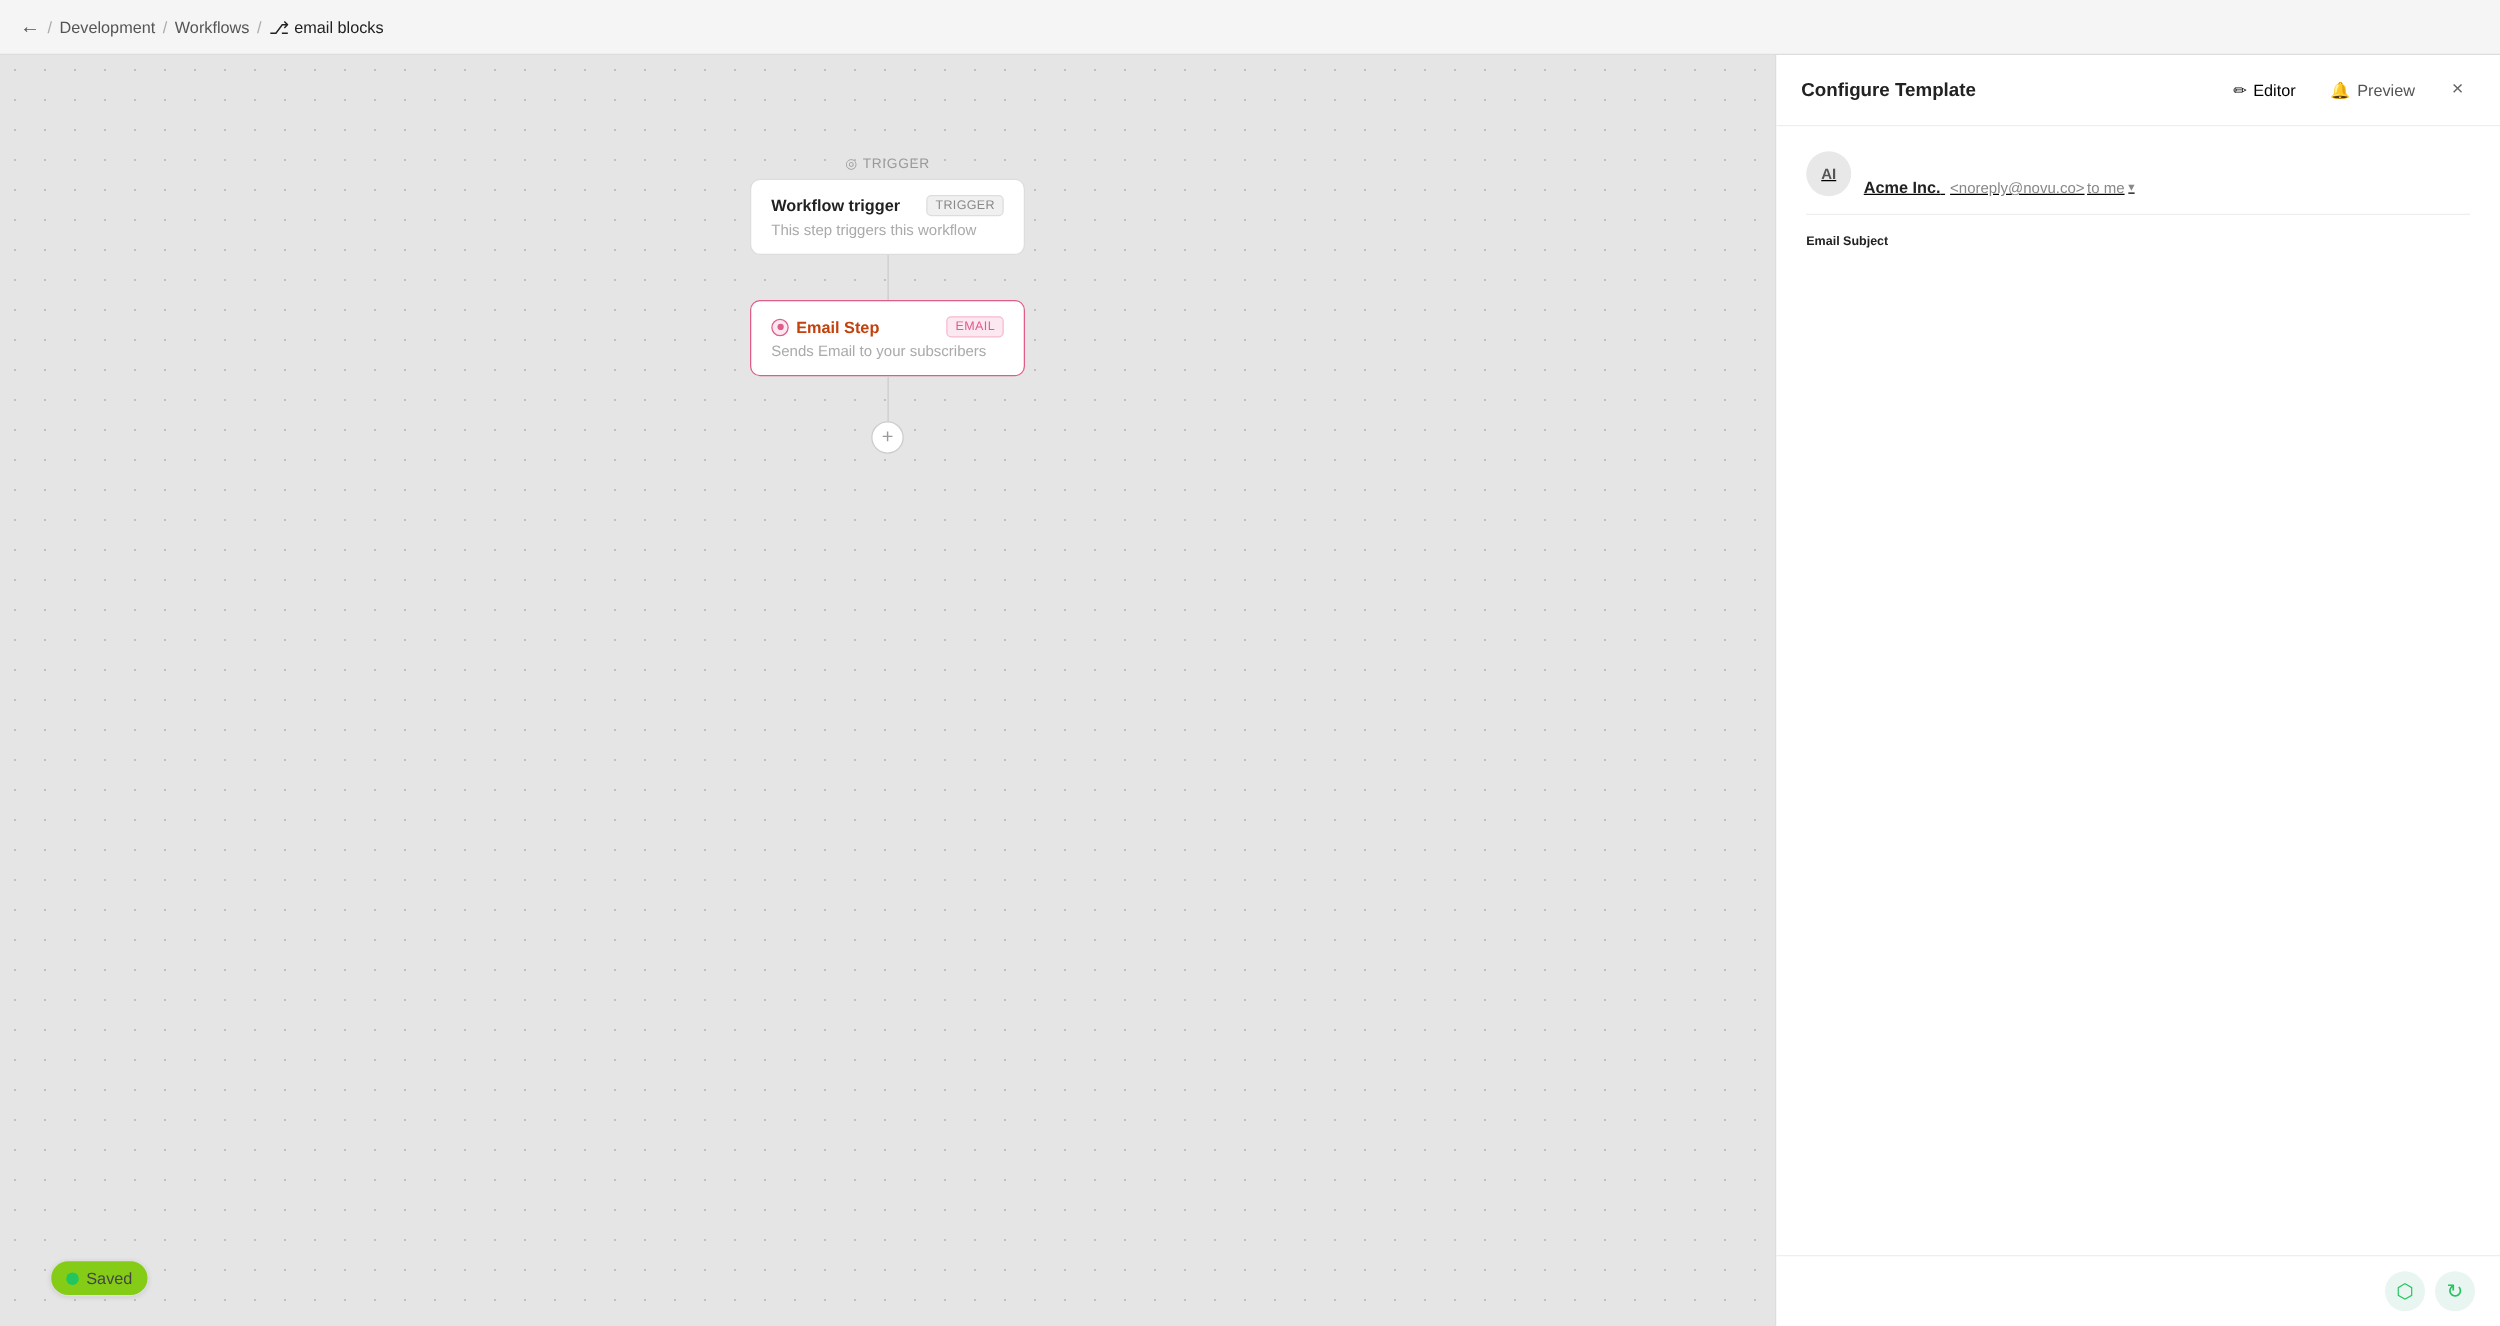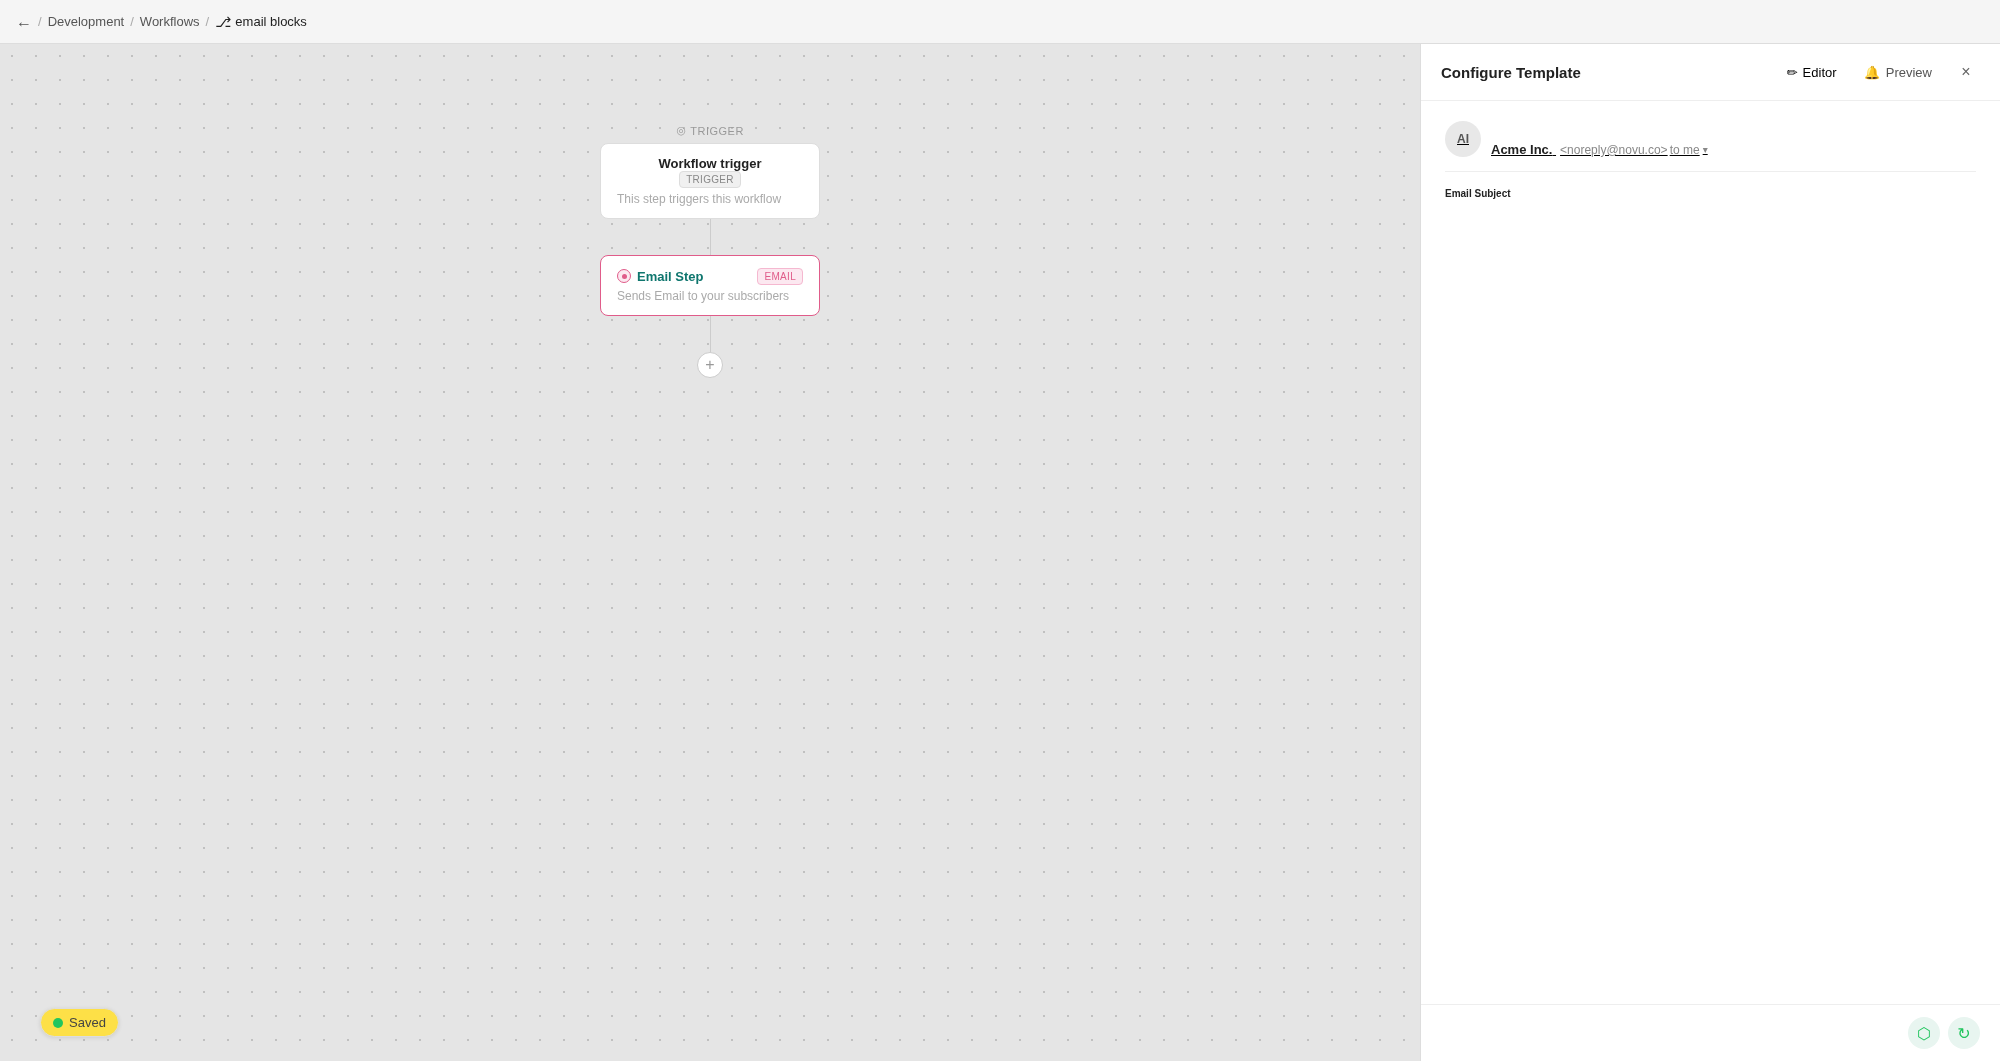--- a/index.html
+++ b/index.html
@@ -116,23 +116,22 @@
       border: 1px solid #ddd;
       border-radius: 8px;
       padding: 12px 16px;
       width: 220px;
       display: flex;
       flex-direction: column;
       gap: 4px;
     }
     .trigger-card-header {
       display: flex;
-      justify-content: center;
-      align-items: center;
-      flex-direction: column;
+      justify-content: space-between;
+      align-items: center;
     }
     .trigger-card-title {
       font-size: 13px;
       font-weight: 600;
       color: #222;
     }
     .badge {
       font-size: 10px;
       padding: 2px 6px;
       border-radius: 4px;
@@ -183,23 +182,23 @@
       gap: 4px;
     }
     .email-step-card-header {
       display: flex;
       justify-content: space-between;
       align-items: center;
     }
     .email-step-title {
       font-size: 13px;
       font-weight: 600;
-      color: #0f766e;
-      display: flex;
-      align-items: flex-start;
+      color: #c2410c;
+      display: flex;
+      align-items: center;
       gap: 6px;
     }
     .email-icon-dot {
       width: 14px;
       height: 14px;
       background: #fce8f0;
       border-radius: 50%;
       border: 1.5px solid #e05c8a;
       display: inline-flex;
       align-items: center;
@@ -227,21 +226,21 @@
       font-size: 16px;
       color: #999;
       margin-top: 0;
     }
 
     
     .saved-badge {
       position: fixed;
       bottom: 24px;
       left: 40px;
-      background: #fde047;
+      background: #84cc16;
       border: 1px solid #ddd;
       border-radius: 20px;
       padding: 6px 12px;
       display: flex;
       align-items: center;
       gap: 6px;
       font-size: 13px;
       color: #444;
       box-shadow: 0 1px 4px rgba(0,0,0,0.1);
     }

